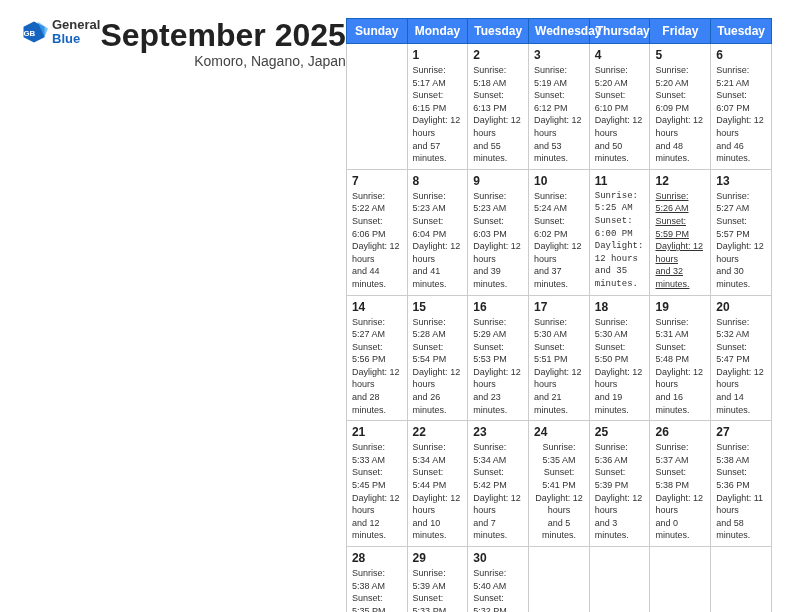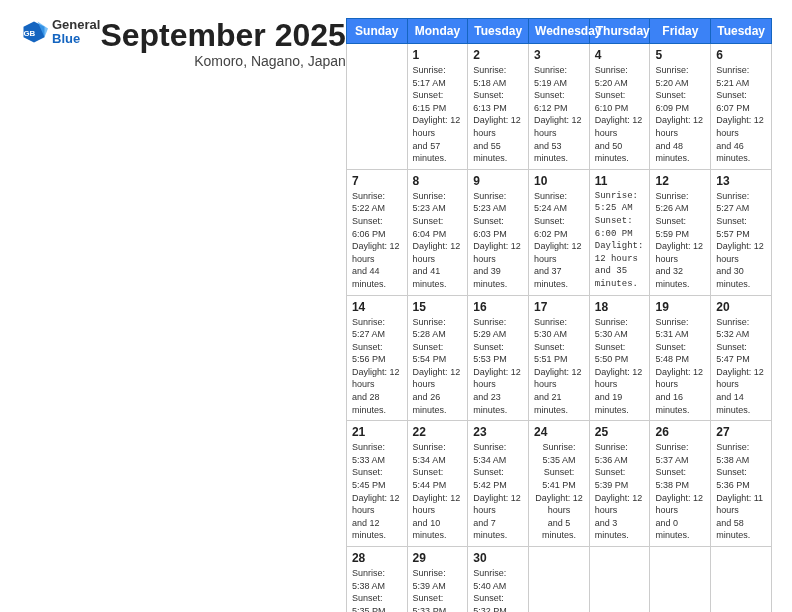--- a/index.html
+++ b/index.html
@@ -203,21 +203,21 @@
           </td>
           <td>
             <span class="day-num">11</span>
             <div class="day-info" style="white-space: pre-line; font-family: Liberation Mono, monospace;">Sunrise: 5:25 AM
 Sunset: 6:00 PM
 Daylight: 12 hours
 and 35 minutes.</div>
           </td>
           <td>
             <span class="day-num">12</span>
-            <div class="day-info" style="white-space: pre-line;">Sunrise: 5:26 AM
+            <div class="day-info" style="white-space: pre-line; text-decoration: underline;">Sunrise: 5:26 AM
 Sunset: 5:59 PM
 Daylight: 12 hours
 and 32 minutes.</div>
           </td>
           <td>
             <span class="day-num">13</span>
             <div class="day-info" style="white-space: pre-line;">Sunrise: 5:27 AM
 Sunset: 5:57 PM
 Daylight: 12 hours
 and 30 minutes.</div>

